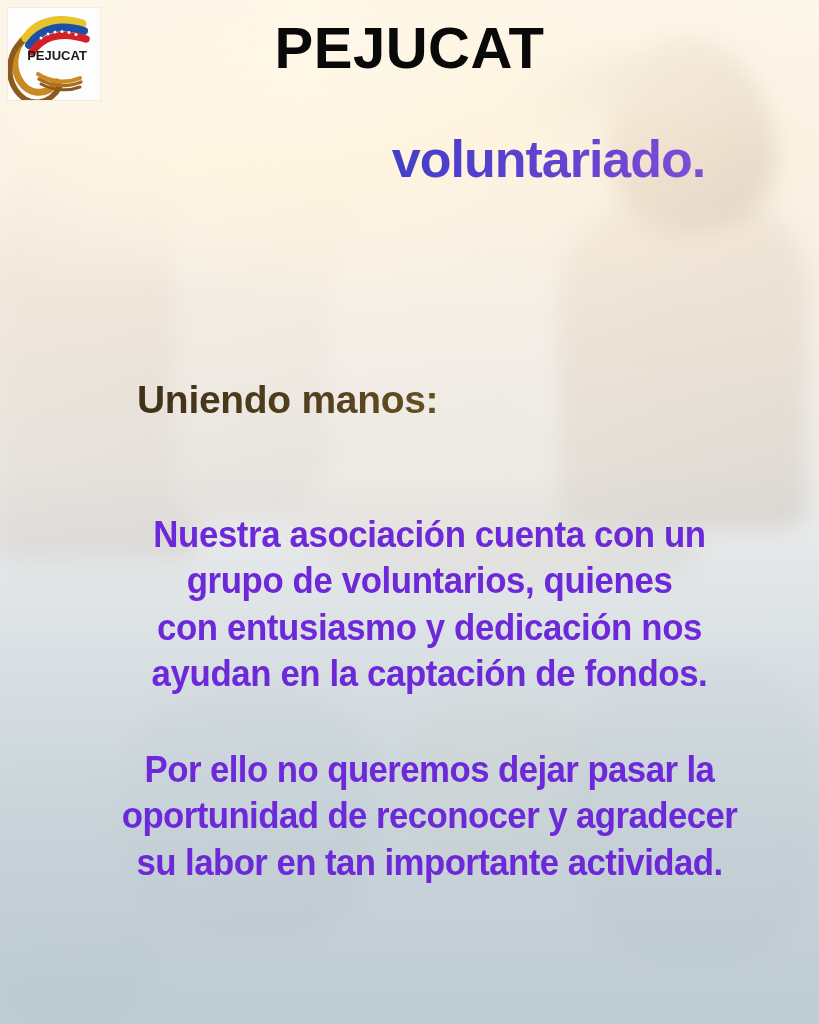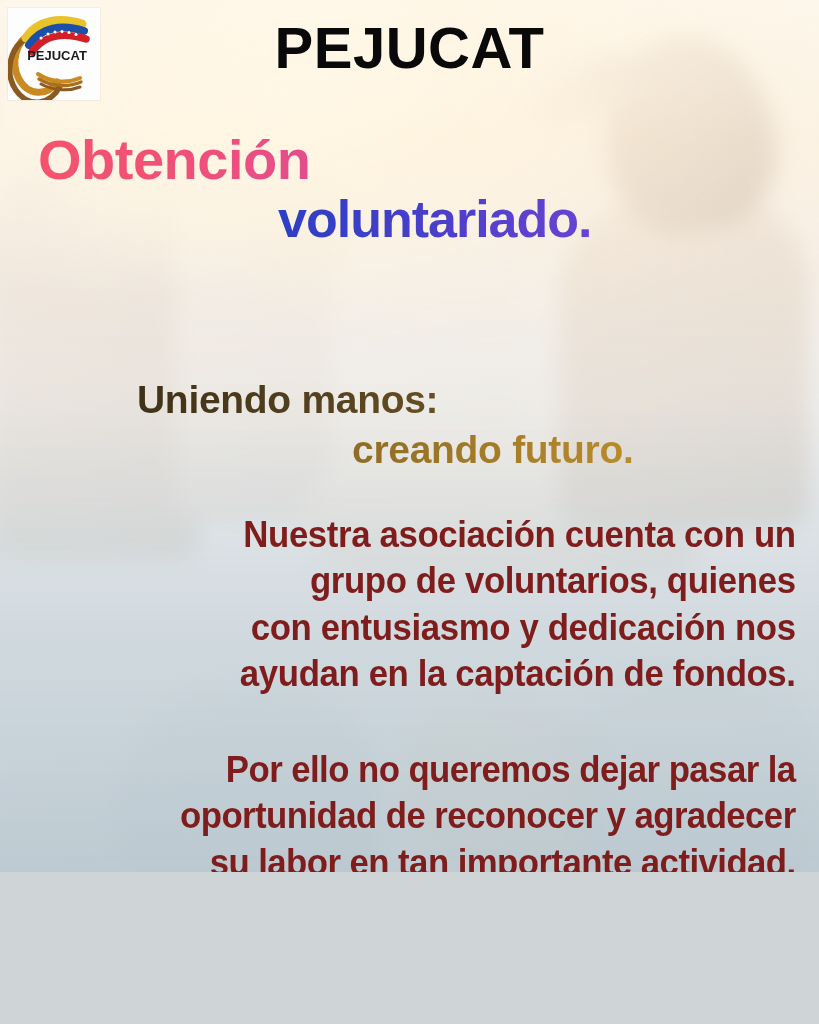--- a/index.html
+++ b/index.html
@@ -7,21 +7,21 @@
   html, body {
     width:819px; height:1024px;
     background:#cfd4d6;
     font-family:"Liberation Sans", sans-serif;
     overflow:hidden;
   }
 
   
   #poster {
     position:relative;
-    width:819px; height:872px;
+    width:819px; height:1024px;
     overflow:hidden;
     background:#c9ced1;
   }
 
   
   .bg-layer { position:absolute; inset:0; }
 
   
   .bg-base {
     background:
@@ -190,20 +190,21 @@
     letter-spacing:-1.5px;
     background-image:linear-gradient(95deg,#1a3ebe 0%,#2b3fc4 22%,#5a40c8 48%,#8b46d4 72%,#c451e0 100%);
   }
   .hl-3 {
     margin-left:278px;
     margin-top:2px;
     font-size:52px;
     line-height:1.05;
     letter-spacing:-1px;
     background-image:linear-gradient(95deg,#2b3fc4 0%,#4b3fcb 30%,#6d45d2 62%,#9559dd 100%);
+    text-align:center;
   }
 
   
   .slogan { position:absolute; left:13px; right:0; top:378px; }
   .sl-1 {
     margin-left:124px;
     font-size:39px;
     line-height:1.12;
     letter-spacing:-.3px;
     background-image:linear-gradient(95deg,#3f3118 0%,#56431f 30%,#7d6026 62%,#9c7a2b 100%);
@@ -213,22 +214,22 @@
     margin-top:6px;
     font-size:39px;
     line-height:1.12;
     letter-spacing:-.3px;
     background-image:linear-gradient(95deg,#8e6c25 0%,#a87f29 35%,#bf912c 70%,#cb9c2f 100%);
   }
 
   
   .body-copy {
     position:absolute; left:0; right:0; top:512px;
-    text-align:right;
-    color:#7f1d1d;
+    text-align:center;
+    color:#6d28d9;
     font-weight:bold;
     margin-left:40px;
   }
   .para {
     font-size:37px;
     line-height:1.25;
     letter-spacing:-.4px;
     transform:scaleX(.94);
     transform-origin:center;
   }
@@ -284,27 +285,25 @@
           <circle cx="68" cy="26.5" r="1.5"></circle>
         </g>
 
         <text x="49" y="52" text-anchor="middle" font-family="Liberation Sans, sans-serif" font-size="13" font-weight="bold" fill="#1b1b1b">PEJUCAT</text>
       </svg>
     </div>
 
     <div class="brand-title">PEJUCAT</div>
 
     <div class="headline">
-      <span class="grad-text hl-1">Obtención</span>
       <span class="grad-text hl-3">voluntariado.</span>
     </div>
 
     <div class="slogan">
       <span class="grad-text sl-1">Uniendo manos:</span>
-      <span class="grad-text sl-2">creando futuro.</span>
     </div>
 
     <div class="body-copy">
       <div class="para para-1">
         <span class="ln">Nuestra asociación cuenta con un</span>
         <span class="ln">grupo de voluntarios, quienes</span>
         <span class="ln">con entusiasmo y dedicación nos</span>
         <span class="ln">ayudan en la captación de fondos.</span>
       </div>
       <div class="para para-2">

